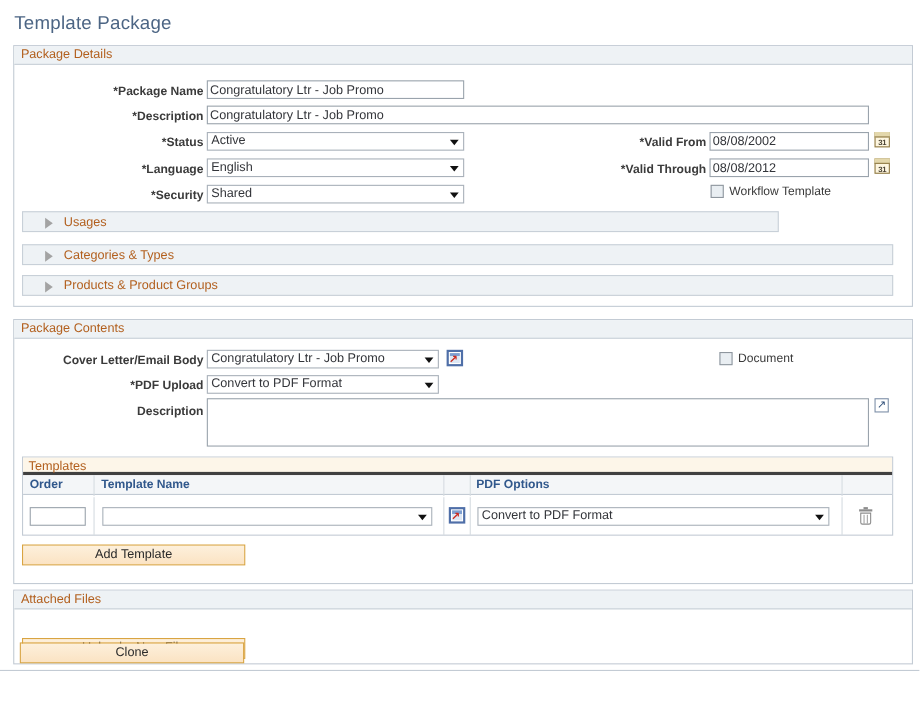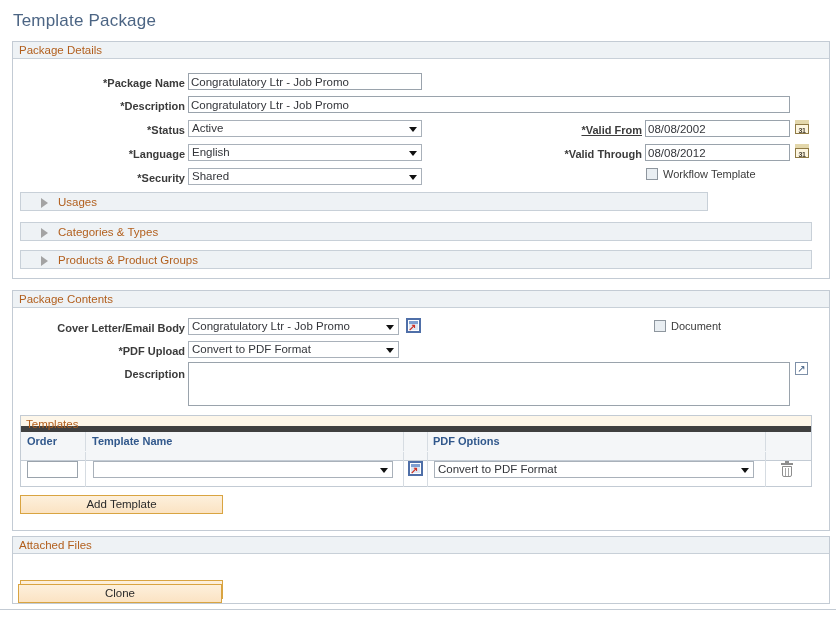--- a/index.html
+++ b/index.html
@@ -183,29 +183,29 @@
 
   
   .grid {
     position: absolute;
     border: 1px solid #c3cbd4;
     background: #ffffff;
   }
   .grid-hd {
     height: 16px;
     background: #fdf6e9;
-    border-bottom: 6px solid #404040;
+    border-bottom: 3px solid #404040;
     color: #b25f1d;
     font-size: 11.5px;
     line-height: 16px;
     padding-left: 5px;
   }
   .colhd {
     position: absolute;
-    height: 29px;
+    height: 18px;
     background: #f4f6f8;
     border-bottom: 1px solid #c3cbd4;
     left: 0; right: 0;
   }
   .colhd .ch {
     position: absolute;
     color: #31588c; font-weight: bold; font-size: 11px;
     line-height: 19px; white-space: nowrap;
   }
   .vdiv {
@@ -293,21 +293,21 @@
     <div class="sel-val">English</div>
     <div class="arrow"></div>
   </div>
 
   <div class="lbl" style="left:40px; top:171px; width:145px;">*Security</div>
   <div class="sel" style="left:188px; top:168px; width:234px;">
     <div class="sel-val">Shared</div>
     <div class="arrow"></div>
   </div>
 
-  <div class="lbl" style="left:500px; top:123px; width:142px;text-decoration:underline;">*Valid From</div>
+  <div class="lbl" style="left:500px; top:123px; width:142px;">*Valid From</div>
   <input class="txt" type="text" style="left: 645px; top: 120px; width: 145px;" value="08/08/2002">
   <div class="cal" style="left:795px; top:120px;">
     <span>31</span>
   </div>
 
   <div class="lbl" style="left:500px; top:147px; width:142px;">*Valid Through</div>
   <input class="txt" type="text" style="left: 645px; top: 144px; width: 145px;" value="08/08/2012">
   <div class="cal" style="left:795px; top:144px;">
     <span>31</span>
   </div>

